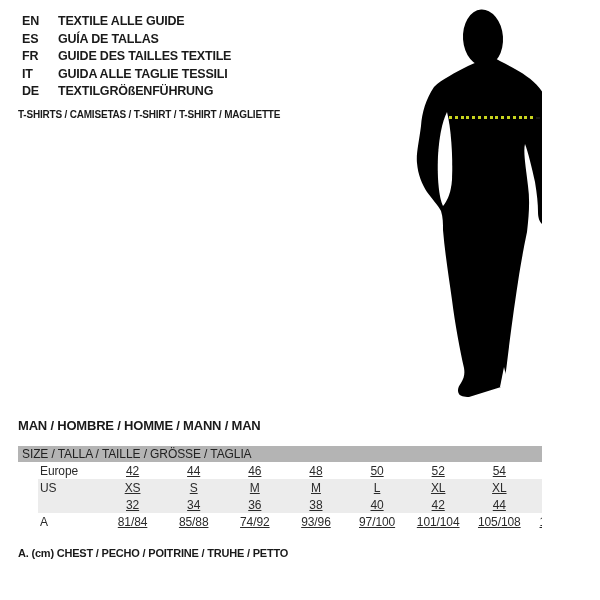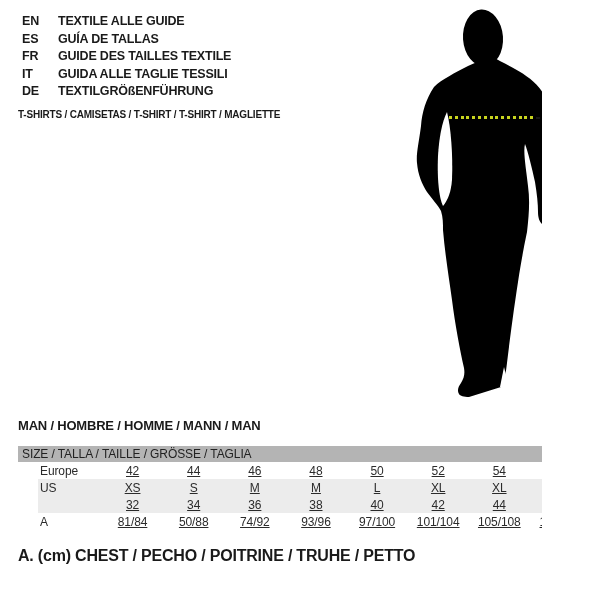--- a/index.html
+++ b/index.html
@@ -25,21 +25,21 @@
   .section-title{position:absolute;left:18px;top:418px;font-size:13px;font-weight:700;letter-spacing:-0.2px;}
   
   .size-table{position:absolute;left:18px;top:446px;width:573px;}
   .thead{background:var(--header-bg,#b4b4b4);height:16px;line-height:16px;
     font-size:12px;color:#222;padding-left:4px;letter-spacing:-0.1px;}
   .trow{display:flex;align-items:center;height:17px;font-size:12px;color:#2b2b2b;letter-spacing:-0.1px;margin-left:20px;}
   .trow.shaded{background:var(--shade-bg,#ececec);}
   .tlabel{width:62px;padding-left:2px;}
   .tcell{flex:1;text-align:center;text-decoration:underline;}
   
-  .footnote{position:absolute;left:18px;top:547px;font-size:16px;font-weight:700;letter-spacing:-0.2px;}
+  .footnote{position:absolute;left:18px;top:547px;font-size:11px;font-weight:700;letter-spacing:-0.2px;}
 </style>
 </head>
 <body>
 
 <div class="stage" id="stage" style="--accent: #c8d41f; --header-bg: #b4b4b4; --shade-bg: #ececec;">
 
   <div class="lang-block" id="langList">
       <div class="lang-row">
         <span class="lang-code">EN</span>
         <span class="lang-label">TEXTILE ALLE GUIDE</span>
@@ -144,21 +144,21 @@
           <div class="tcell">36</div>
           <div class="tcell">38</div>
           <div class="tcell">40</div>
           <div class="tcell">42</div>
           <div class="tcell">44</div>
           <div class="tcell">46</div>
         </div>
         <div class="trow">
           <div class="tlabel">A</div>
           <div class="tcell">81/84</div>
-          <div class="tcell">50/88</div>
+          <div class="tcell">85/88</div>
           <div class="tcell">74/92</div>
           <div class="tcell">93/96</div>
           <div class="tcell">97/100</div>
           <div class="tcell">101/104</div>
           <div class="tcell">105/108</div>
           <div class="tcell">109/112</div>
         </div>
       </div>
   </div>
 

